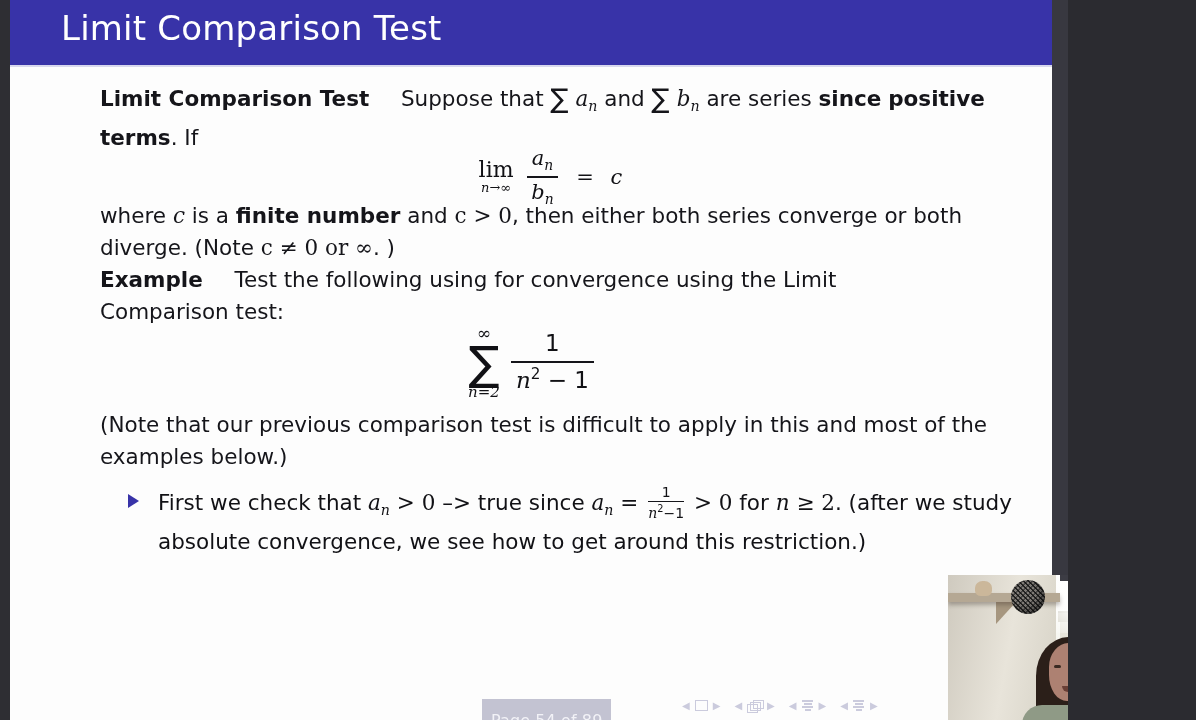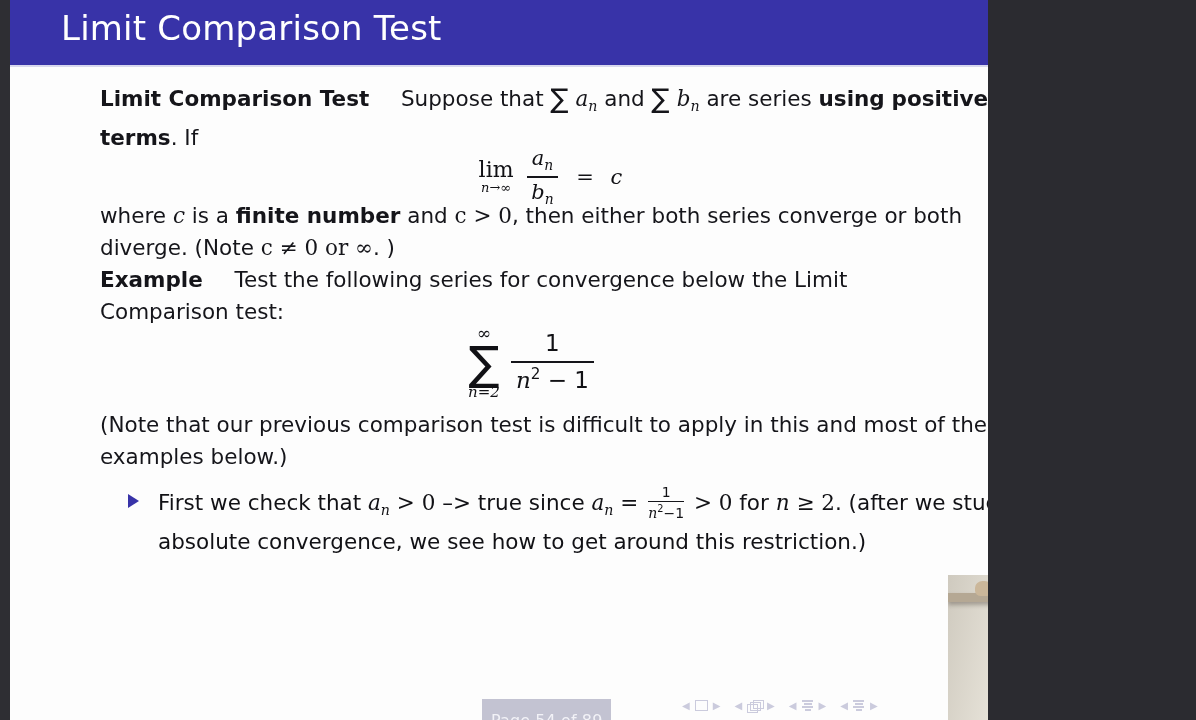--- a/index.html
+++ b/index.html
@@ -2,21 +2,21 @@
 <html><head>
 <meta charset="utf-8">
 <style>
   html, body {
     margin: 0;
     padding: 0;
     background: #2b2b30;
   }
   #screen {
     position: relative;
-    width: 988px;
+    width: 1068px;
     height: 720px;
     overflow: hidden;
     background: #383840;
     font-family: "DejaVu Sans", sans-serif;
   }
 
   
   .letterbox-left {
     position: absolute;
     left: 0; top: 0;
@@ -411,21 +411,21 @@
       <div class="para" style="left:90px; top:16px; width:900px;">
         <span class="b">Limit Comparison Test</span>
         <span style="display:inline-block; width:18px;"></span>
         <span>Suppose that</span>
         <span class="bigsum">∑</span>
         <span class="mathvar">a</span><sub>n</sub>
         <span>and</span>
         <span class="bigsum">∑</span>
         <span class="mathvar">b</span><sub>n</sub>
         <span>are series</span>
-        <span class="b">using</span>
+        <span class="b">since</span>
         <span class="b">positive terms</span><span>. If</span>
       </div>
 
       <div class="eq-limit">
         <span class="lim-wrap">
           <span class="lim-top">lim</span>
           <span class="lim-bot">n→∞</span>
         </span>
         <span class="frac" style="font-size:21px;">
           <span class="num"><span class="mathvar">a</span><sub>n</sub></span>
@@ -442,21 +442,21 @@
         <span>is a</span>
         <span class="b">finite number</span>
         <span>and</span>
         <span class="mathvar up">c &gt; 0</span><span>, then either both series converge or both diverge. (Note</span>
         <span class="mathvar up">c ≠ 0 or ∞</span><span>. )</span>
       </div>
 
       <div class="para" style="left:90px; top:197px; width:800px;">
         <span class="b">Example</span>
         <span style="display:inline-block; width:18px;"></span>
-        <span>Test the following series for convergence below the Limit Comparison test:</span>
+        <span>Test the following using for convergence using the Limit Comparison test:</span>
       </div>
 
       <div class="eq-series">
         <span class="sum-wrap">
           <span class="sum-lim-top">∞</span>
           <span class="sum-glyph">∑</span>
           <span class="sum-lim-bot">n=2</span>
         </span>
         <span class="frac-big">
           <span class="num">1</span>

